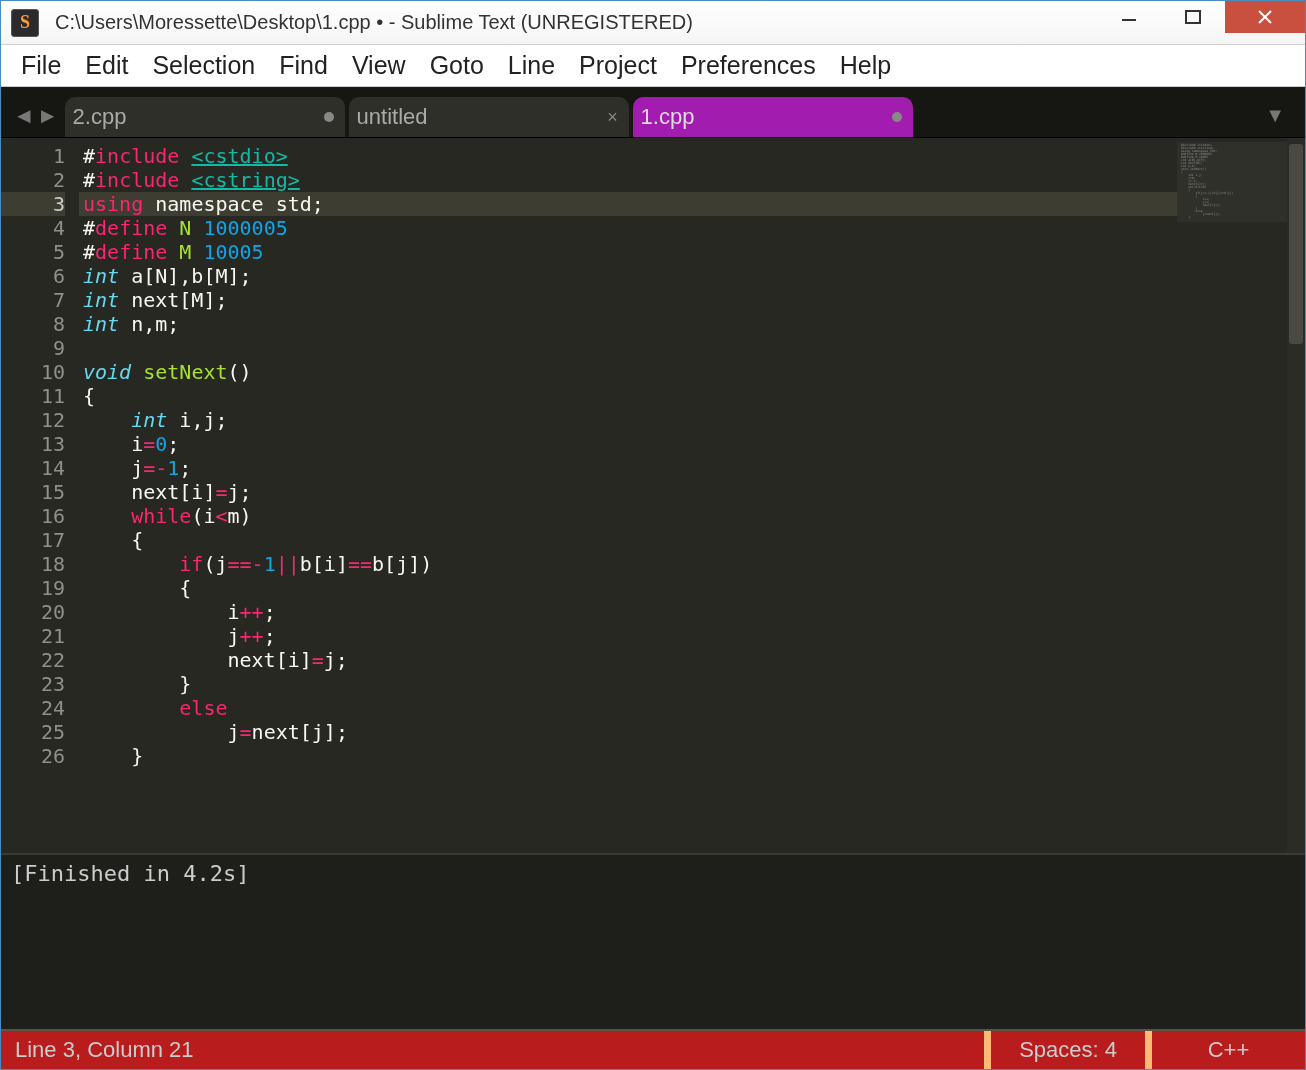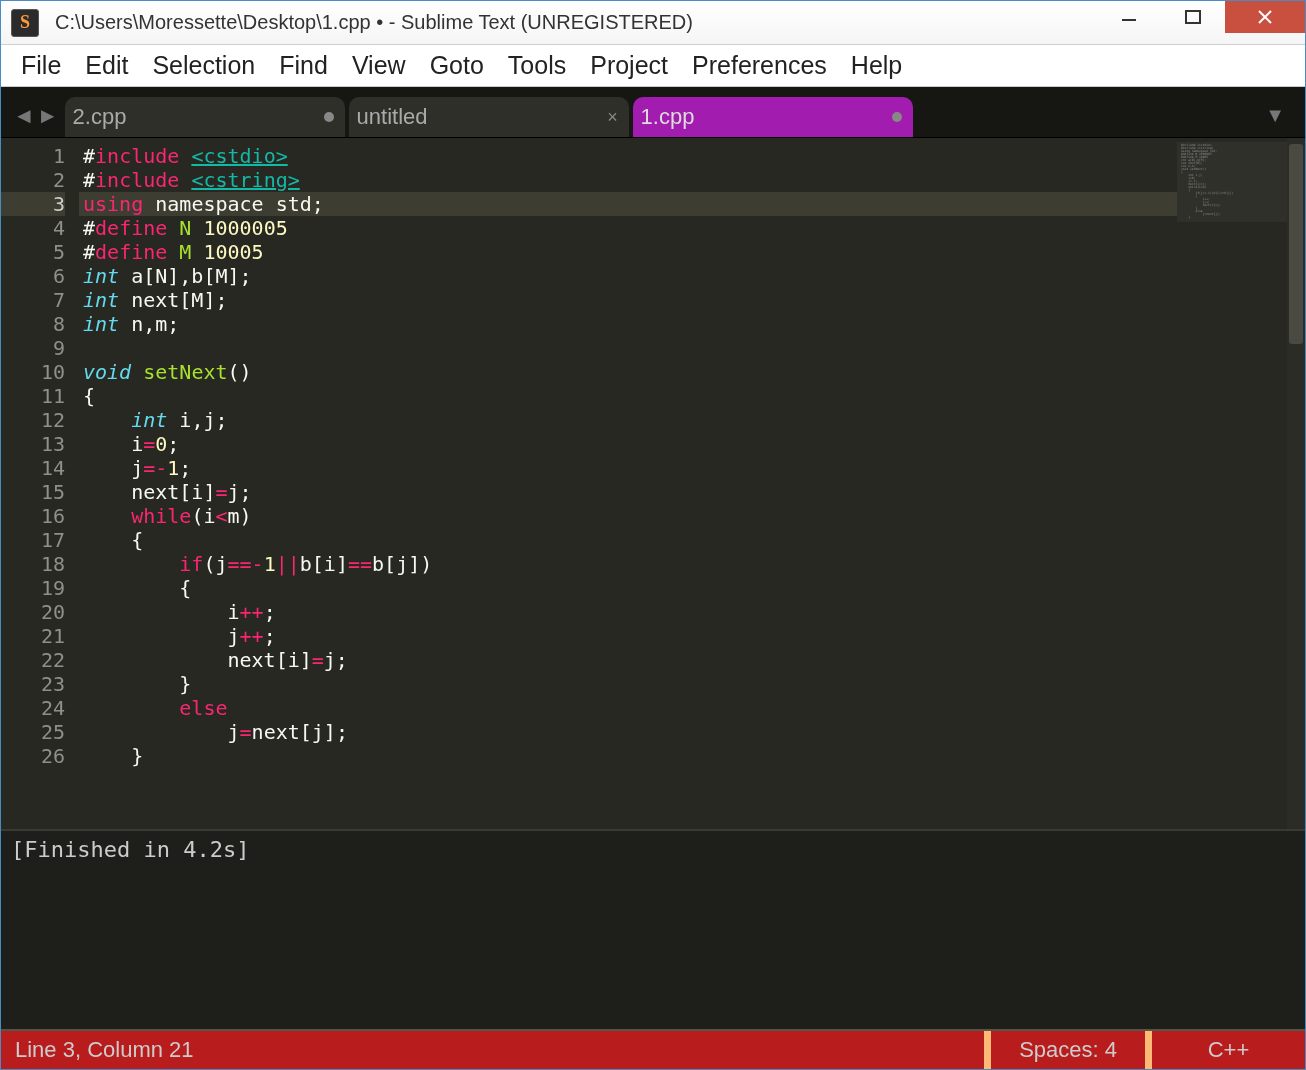--- a/index.html
+++ b/index.html
@@ -168,21 +168,21 @@
   height: 24px;
   padding-left: 4px;
 }
 .code .line.active-line {
   background: #3e3d32;
 } 
 .tk-hash{ color:#f8f8f2; }
 .tk-kwr { color:#f92672; } 
 .tk-inc { color:#14b8a6;text-decoration:underline; } 
 .tk-type{ color:#66d9ef; font-style: italic; }
-.tk-num { color:#fef9c3; }
+.tk-num { color:#0ea5e9; }
 .tk-fn  { color:#a6e22e; }
 .tk-op  { color:#f92672; }
 
 .minimap {
   width: 110px;
   background: #272822;
   position: relative;
   padding: 6px 4px;
   font-family: monospace;
   font-size: 3px;
@@ -203,21 +203,21 @@
 }
 .vscroll .thumb {
   position:absolute;
   left:2px;right:2px;top:6px;height:200px;
   background:#4a4a43;
   border-radius: 3px;
 }
 
 
 .output {
-  height: 200px;
+  height: 176px;
   background: #1e1e1a;
   border-top: 2px solid #3a3a33;
   color:#ccc;
   font-family: Consolas, monospace;
   font-size: 22px;
   padding: 6px 10px;
 }
 
 
 .statusbar {
@@ -268,21 +268,21 @@
     </div>
   </div>
 
   <div class="menubar" id="menubar">
       <div class="menu-item">File</div>
       <div class="menu-item">Edit</div>
       <div class="menu-item">Selection</div>
       <div class="menu-item">Find</div>
       <div class="menu-item">View</div>
       <div class="menu-item">Goto</div>
-      <div class="menu-item">Tools</div>
+      <div class="menu-item">Line</div>
       <div class="menu-item">Project</div>
       <div class="menu-item">Preferences</div>
       <div class="menu-item">Help</div>
     </div>
 
   <div class="tabrow">
     <div class="nav-arrows">
       <span class="nav-arrow">◄</span>
       <span class="nav-arrow">►</span>
     </div>

